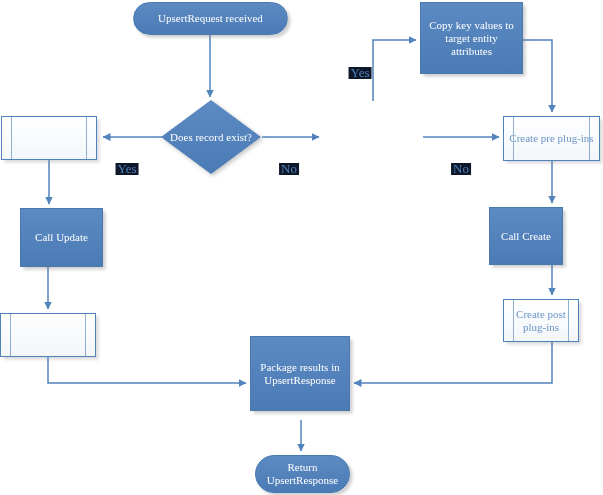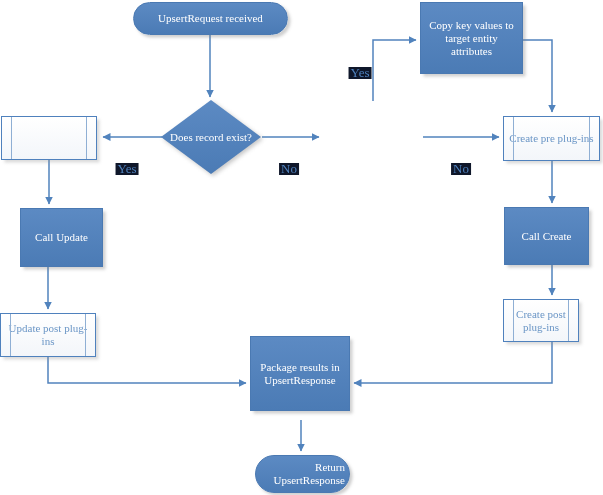--- a/index.html
+++ b/index.html
@@ -109,39 +109,38 @@
 
   <div class="node predef" style="left:503px;top:116px;width:97px;height:45px;justify-content:center;">
     <div class="bars"></div>
     <span>Create pre plug-ins</span>
   </div>
 
   <div class="node blue" style="left:0px;top:208px;width:83px;height:59px;margin-left:20px;">
     <span>Call Update</span>
   </div>
 
-  <div class="node blue" style="left:504px;top:207px;width:85px;height:58px;">
+  <div class="node blue" style="left:489px;top:207px;width:74px;height:58px;">
     <span>Call Create</span>
   </div>
 
   <div class="node predef" style="left:0px;top:313px;width:96px;height:44px;">
     <div class="bars"></div>
-    <span>Update post plug-ins</span>
   </div>
 
   <div class="node predef" style="left:503px;top:299px;width:76px;height:43px;">
     <div class="bars"></div>
     <span>Create post plug-ins</span>
   </div>
 
   <div class="node blue" style="left:250px;top:336px;width:100px;height:75px;">
     <span>Package results in UpsertResponse</span>
   </div>
 
-  <div class="node blue capsule" style="left:255px;top:455px;width:95px;height:38px;text-align:right;">
+  <div class="node blue capsule" style="left:255px;top:455px;width:95px;height:38px;">
     <span>Return UpsertResponse</span>
   </div>
 
   <span class="edge-label" style="left:127px;top:137px;">Yes</span>
   <span class="edge-label" style="left:289px;top:137px;">No</span>
   <span class="edge-label" style="left:360px;top:41px;">Yes</span>
   <span class="edge-label" style="left:461px;top:137px;">No</span>
 
 </div>
 

